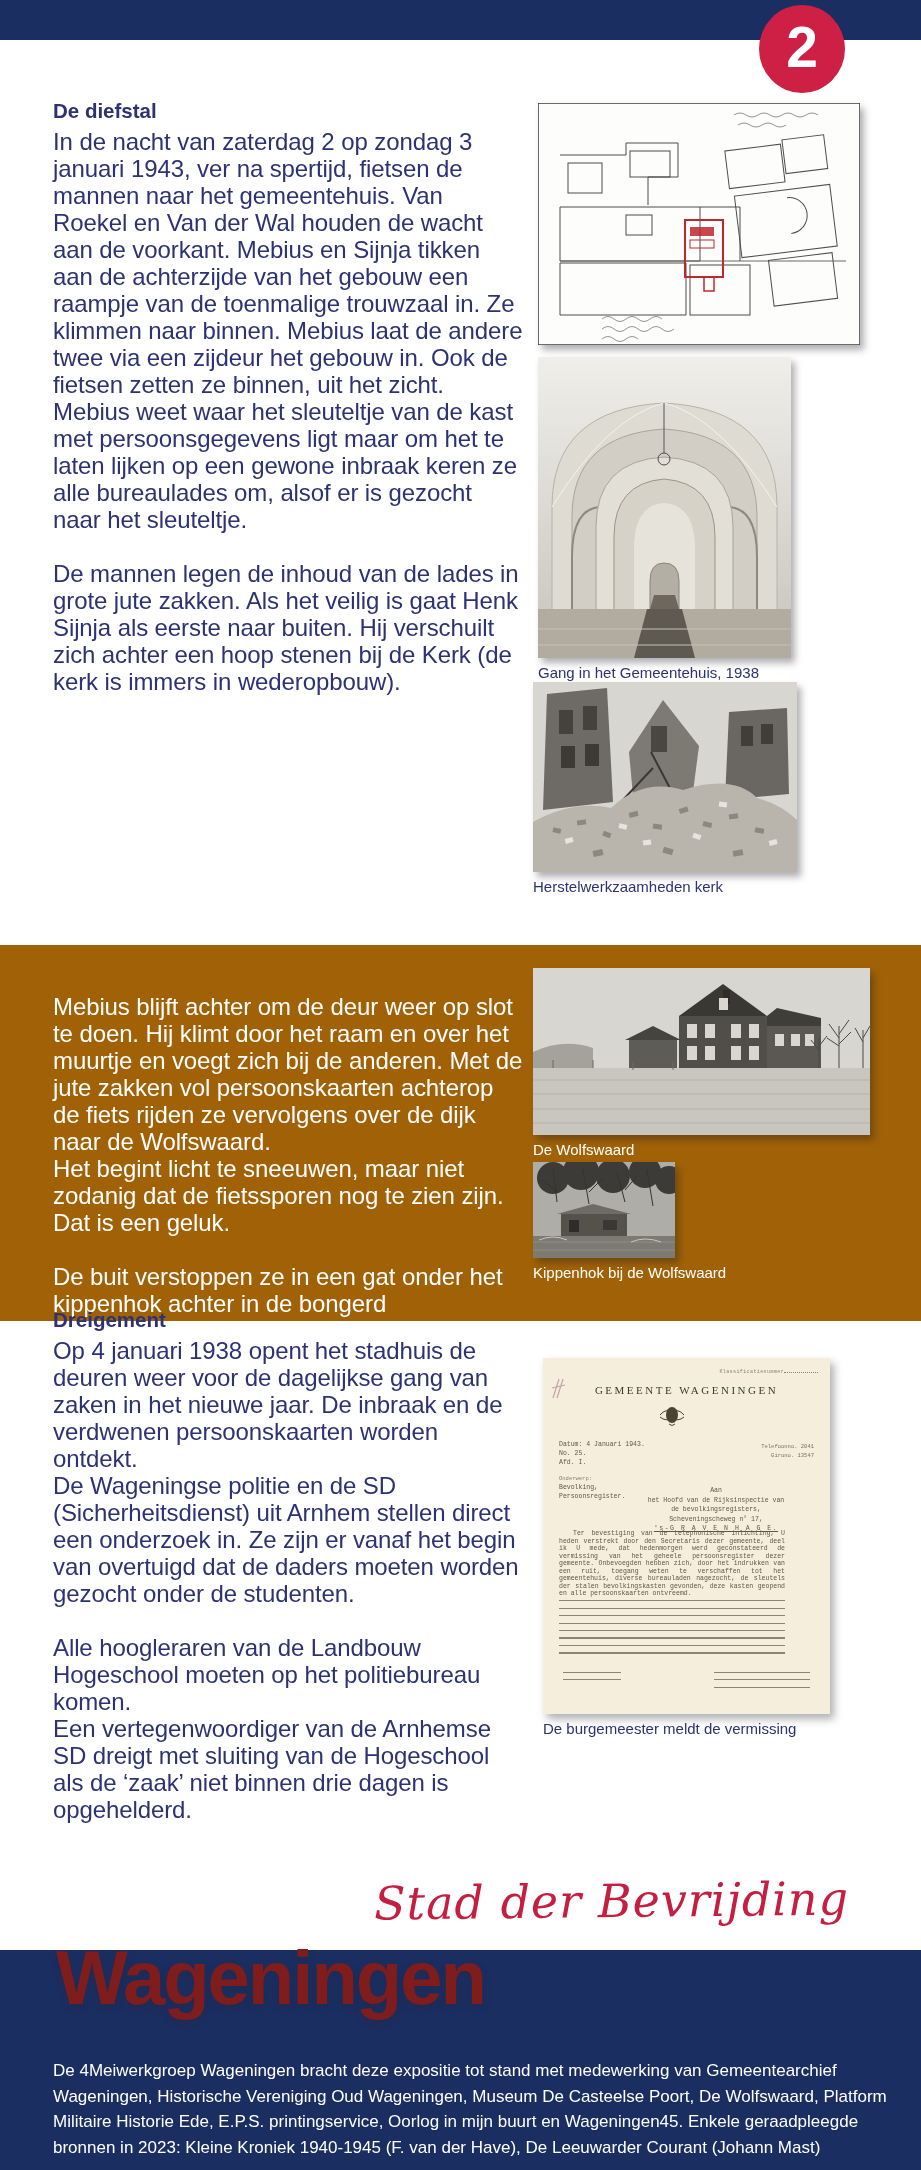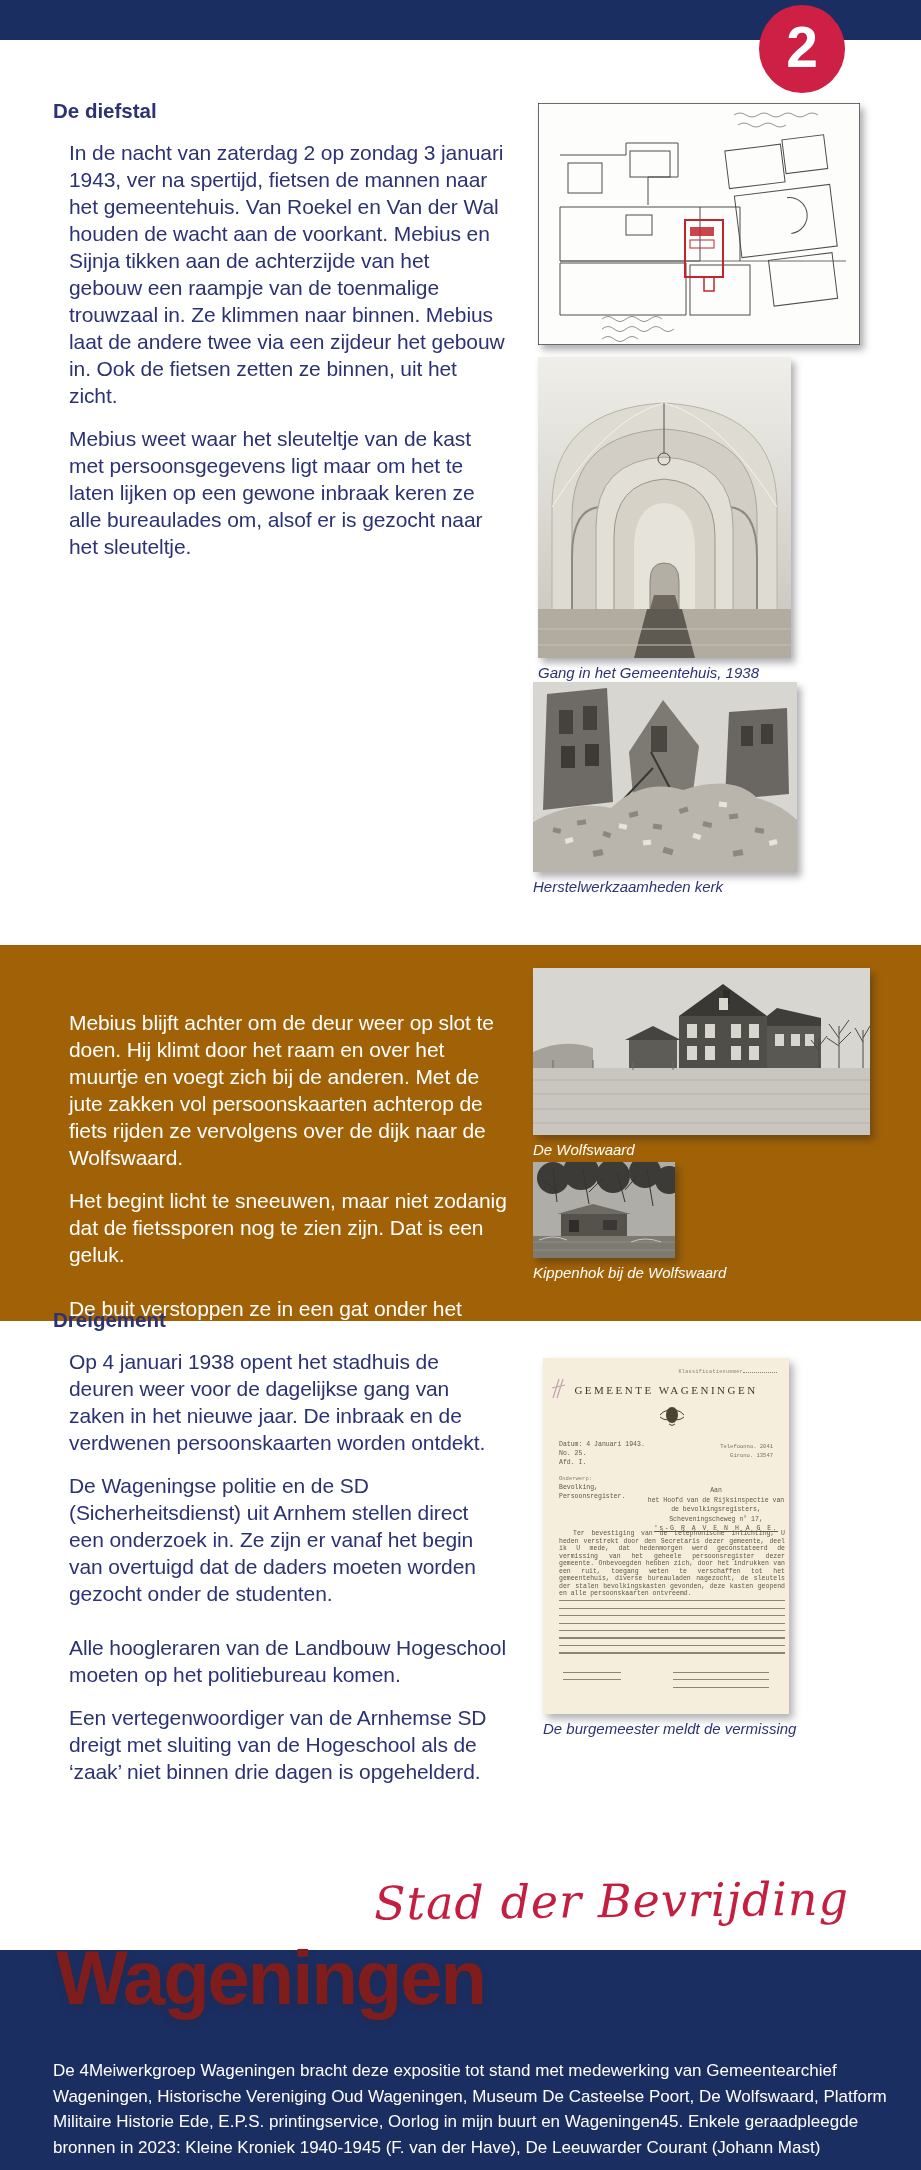--- a/index.html
+++ b/index.html
@@ -9,30 +9,30 @@
   .topbar{position:absolute;left:0;top:0;width:921px;height:40px;background:#1b2e61;}
   .band{position:absolute;left:0;top:945px;width:921px;height:376px;background:#a16207;}
   .footer{position:absolute;left:0;top:1950px;width:921px;height:220px;background:#1b2e61;}
   
   .badge{position:absolute;left:759px;top:5px;width:86px;height:88px;border-radius:50%;
          background:#ce1f44;display:flex;align-items:center;justify-content:center;}
   .badge span{color:#fff;font-size:57px;font-weight:bold;transform:translateY(-2px);}
   
   .col{position:absolute;left:53px;width:470px;}
   .col h2{margin:0 0 5px 0;font-size:20.5px;font-weight:bold;color:#2c3273;}
-  .col p{margin:16px;font-size:21px;line-height:27px;letter-spacing:-0.1px;color:#2c3273;}
+  .col p{margin:0;font-size:24px;line-height:27px;letter-spacing:-0.1px;color:#2c3273;}
   .col p.gap{margin-top:27px;}
   .col.on-blue h2,.col.on-blue p{color:#ffffff;}
   
   figure{position:absolute;margin:0;}
   figure .ph{display:block;box-shadow:4px 5px 7px rgba(30,30,40,.35);background:#fff;}
-  figcaption{margin-top:6px;font-size:15px;color:#2c3273;font-style:italic;}
+  figcaption{margin-top:6px;font-size:15px;color:#2c3273;}
   .band figcaption, figcaption.on-blue{color:#ffffff;}
   
-  .letter{position:relative;width:246px;height:356px;background:#f5eedc;
+  .letter{position:relative;width:287px;height:356px;background:#f5eedc;
           box-shadow:4px 5px 8px rgba(30,30,40,.35);font-family:"Liberation Mono",monospace;
           color:#5f5747;}
   .letter .cls{position:absolute;top:11px;right:12px;font-size:5px;color:#8a8070;letter-spacing:.4px;}
   .letter .cls i{display:inline-block;width:34px;border-bottom:1px dotted #8a8070;font-style:normal;}
   .letter .lt-header{position:absolute;top:26px;left:0;width:100%;text-align:center;
           font-family:"Liberation Serif",serif;font-size:11px;letter-spacing:2.5px;color:#3e392c;}
   .letter .emblem{position:absolute;top:42px;left:114px;}
   .letter .lt-left{position:absolute;top:82px;left:16px;font-size:6.5px;line-height:9px;}
   .letter .lt-right{position:absolute;top:84px;right:16px;font-size:5.5px;line-height:9px;
           text-align:right;color:#7a7263;}
@@ -64,20 +64,21 @@
 
   <div class="topbar"></div>
   <div class="badge">
     <span>2</span>
   </div>
 
   <div class="col" style="top:99px;">
     <h2>De diefstal</h2>
     <p>In de nacht van zaterdag 2 op zondag 3 januari 1943, ver na spertijd, fietsen de mannen naar het gemeentehuis. Van Roekel en Van der Wal houden de wacht aan de voorkant. Mebius en Sijnja tikken aan de achterzijde van het gebouw een raampje van de toenmalige trouwzaal in. Ze klimmen naar binnen. Mebius laat de andere twee via een zijdeur het gebouw in. Ook de fietsen zetten ze binnen, uit het zicht.</p>
     <p>Mebius weet waar het sleuteltje van de kast met persoonsgegevens ligt maar om het te laten lijken op een gewone inbraak keren ze alle bureaulades om, alsof er is gezocht naar het sleuteltje.</p>
+    <p class="gap">De mannen legen de inhoud van de lades in grote jute zakken. Als het veilig is gaat Henk Sijnja als eerste naar buiten. Hij verschuilt zich achter een hoop stenen bij de Kerk (de kerk is immers in wederopbouw).</p>
   </div>
 
   <figure style="left:538px;top:103px;">
     <svg class="ph" width="322" height="242" viewBox="0 0 322 242">
       <rect width="322" height="242" fill="#fdfdfb" stroke="#3a3a3a" stroke-width="1.5"></rect>
       <g stroke="#4d4d4d" fill="none" stroke-width="1">
         <path d="M22 52 h66 v-12 h52 v34 h-30 v28"></path>
         <rect x="30" y="60" width="34" height="30"></rect>
         <rect x="92" y="48" width="40" height="26"></rect>
         <path d="M22 104 h140 v54 h-140 z"></path>

